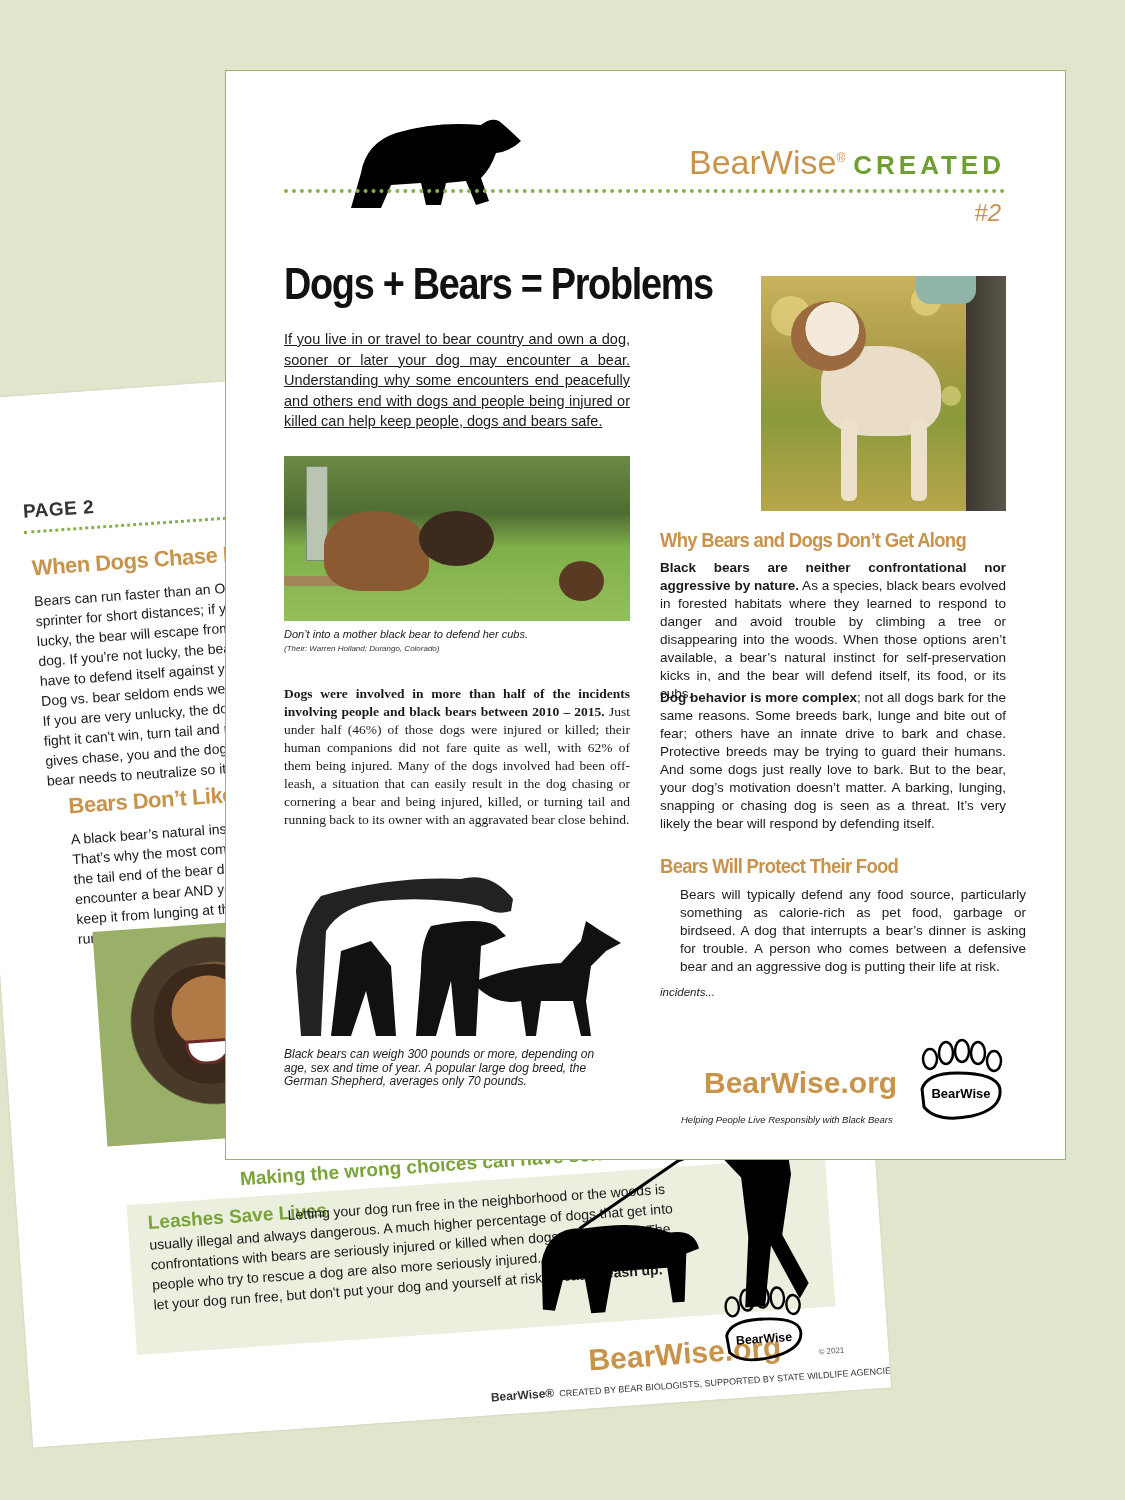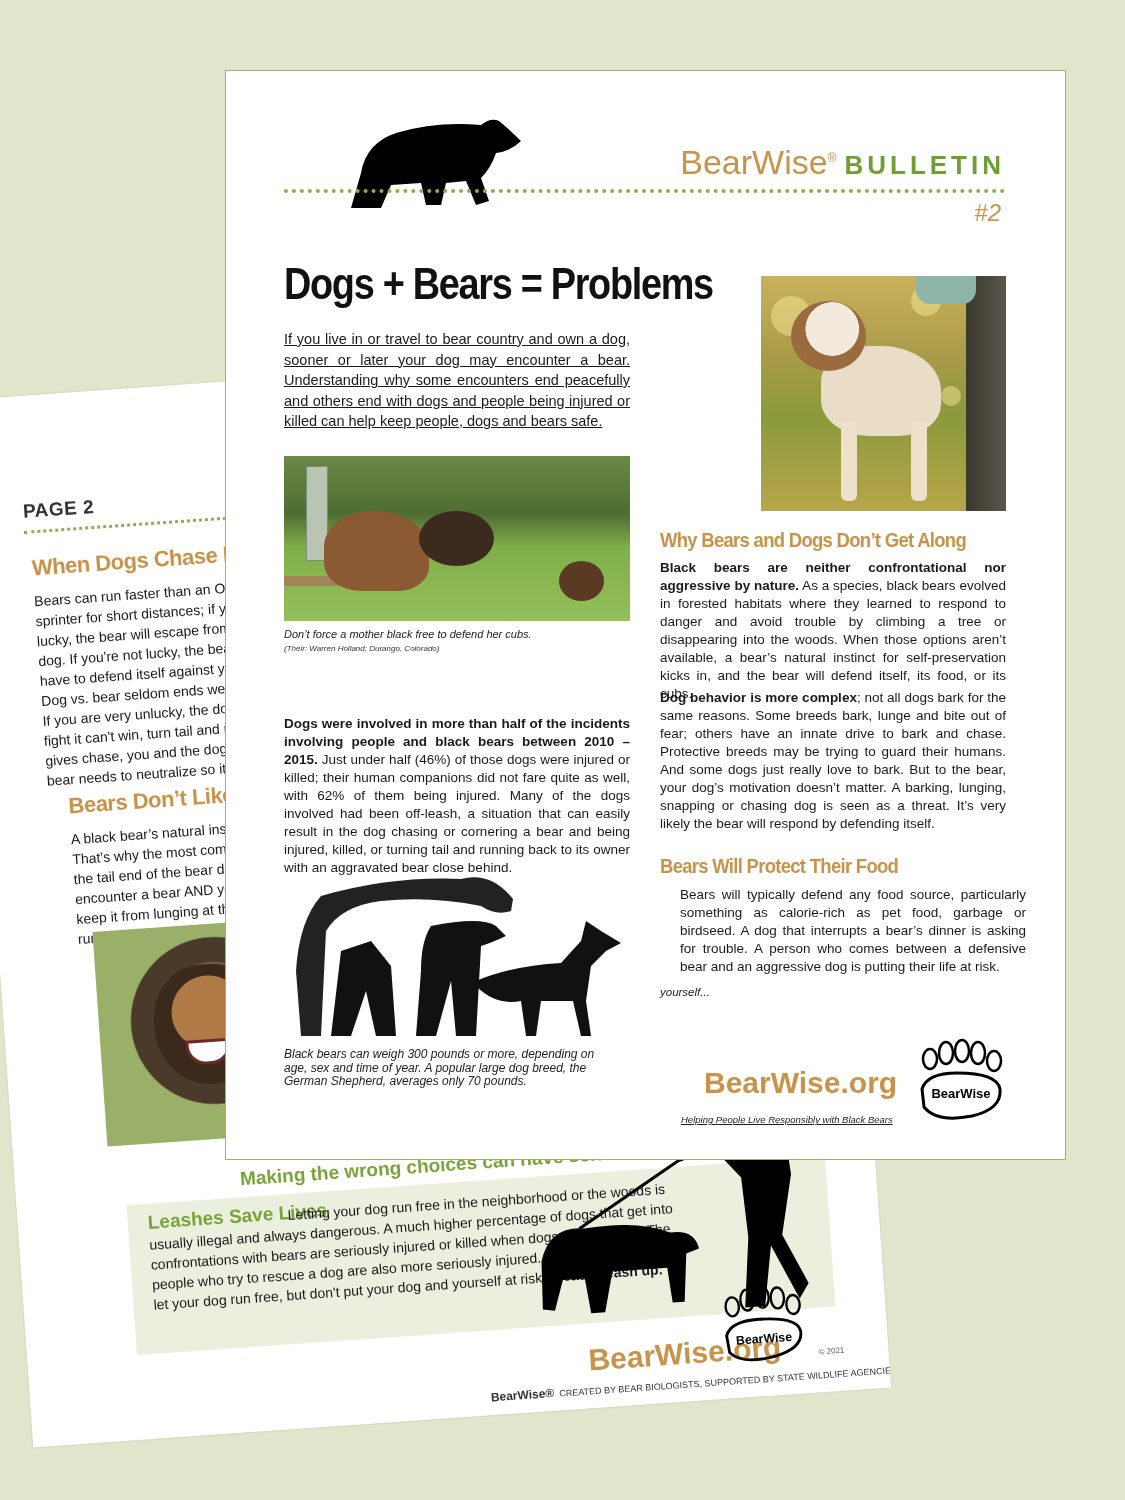--- a/index.html
+++ b/index.html
@@ -60,31 +60,31 @@
     background: linear-gradient(180deg, #6b8a44 0%, #4e6d33 35%, #7fae4a 55%, #94c05a 100%); }
   .fp-photo-bears .post { position:absolute; left:22px; top:10px; width:22px; height:95px; background:#b9c4b3; border:1px solid #7c8a78; }
   .fp-photo-bears .bear1 { position:absolute; left:40px; top:55px; width:105px; height:80px; border-radius:45% 50% 30% 35%; background:#8b5a32; }
   .fp-photo-bears .bear2 { position:absolute; left:135px; top:55px; width:75px; height:55px; border-radius:50%; background:#3c2a1e; }
   .fp-photo-bears .bear3 { position:absolute; left:275px; top:105px; width:45px; height:40px; border-radius:50%; background:#5a3a22; }
   .fp-photo-bears .fence { position:absolute; left:0; top:120px; width:90px; height:10px; background:#a08558; }
 
   .fp-cap1 { position: absolute; left: 58px; top: 557px; font-size: 11px; font-style: italic; color: #222; }
   .fp-cap1b { position: absolute; left: 58px; top: 573px; font-size: 8px; font-style: italic; color: #333; }
 
-  .fp-stats { position: absolute; left: 58px; top: 644px; width: 346px; font-size: 13.5px; line-height: 18px; color: #1a1a1a; text-align: justify; }
+  .fp-stats { position: absolute; left: 58px; top: 614px; width: 346px; font-size: 13.5px; line-height: 18px; color: #1a1a1a; text-align: justify; font-family: Liberation Serif, serif; }
   .fp-stats b { font-weight: bold; }
 
   .fp-silhouette { position: absolute; left: 55px; top: 800px; width: 355px; height: 170px; }
   .fp-cap2 { position: absolute; left: 58px; top: 977px; width: 330px; font-size: 12px; line-height: 13.5px; font-style: italic; color: #222; }
   .fp-h2 { position: absolute; left: 434px; color: #c8934a; font-size: 21px; font-weight: bold; letter-spacing: -0.8px; transform: scaleX(0.88); transform-origin: left center; white-space: nowrap; }
   .fp-para { position: absolute; left: 434px; width: 346px; font-size: 13.5px; line-height: 18px; color: #1a1a1a; text-align: justify; }
   .fp-cont { position: absolute; left: 434px; top: 915px; font-size: 11.5px; font-style: italic; color: #222; }
 
   .fp-url { position: absolute; left: 478px; top: 995px; color: #c8934a; font-size: 30px; font-weight: bold; }
-  .fp-tag { position: absolute; left: 455px; top: 1043px; font-size: 9.5px; font-style: italic; color: #222; text-decoration: underline; }
+  .fp-tag { position: absolute; left: 455px; top: 1043px; font-size: 9.5px; font-style: italic; color: #222; }
   .fp-paw { position: absolute; left: 688px; top: 960px; width: 100px; height: 100px; }
   .bp-paw { position: absolute; left: 690px; top: 930px; width: 95px; height: 95px; }
   .bp-walker { position: absolute; left: 500px; top: 770px; width: 300px; height: 200px; }
 </style>
 </head>
 <body>
 
 <div class="back-page">
   <div class="bp-pagelabel">PAGE 2</div>
   <div class="bp-dots"></div>
@@ -145,21 +145,21 @@
   <div class="bp-copy">© 2021</div>
 </div>
 
 <div class="front-page">
 
   <svg class="fp-bear" viewBox="0 0 185 98">
     <path d="M10 95 L20 60 Q25 30 55 20 Q95 8 140 12 Q150 4 158 8 Q168 16 180 28 Q170 38 155 40 Q150 55 140 65 L148 88 L135 92 L125 68 L105 70 L100 92 L85 92 L80 70 L50 72 L40 95 Z" fill="#000"></path>
   </svg>
 
   <div class="fp-brand">
-    <span class="bw">BearWise</span><span class="reg">®</span><span class="bul">BULLETIN</span>
+    <span class="bw">BearWise</span><span class="reg">®</span><span class="bul">CREATED</span>
   </div>
   <div class="fp-dots"></div>
   <div class="fp-num">#2</div>
 
   <div class="fp-title">Dogs + Bears = Problems</div>
   <div class="fp-intro">If you live in or travel to bear country and own a dog, sooner or later your dog may encounter a bear. Understanding why some encounters end peacefully and others end with dogs and people being injured or killed can help keep people, dogs and bears safe.</div>
 
   <div class="fp-photo-dog">
     <div class="bokeh" style="left:10px;top:20px;width:40px;height:40px;"></div>
     <div class="bokeh" style="left:150px;top:10px;width:30px;height:30px;"></div>
@@ -172,40 +172,40 @@
     <div class="dog-leg" style="left:150px;"></div>
   </div>
 
   <div class="fp-photo-bears">
     <div class="post"></div>
     <div class="fence"></div>
     <div class="bear1"></div>
     <div class="bear2"></div>
     <div class="bear3"></div>
   </div>
-  <div class="fp-cap1">Don’t force a mother black free to defend her cubs.</div>
+  <div class="fp-cap1">Don’t into a mother black bear to defend her cubs.</div>
   <div class="fp-cap1b">(Their: Warren Holland; Durango, Colorado)</div>
 
   <div class="fp-stats"><b>Dogs were involved in more than half of the incidents involving people and black bears between 2010 – 2015.</b><span> Just under half (46%) of those dogs were injured or killed; their human companions did not fare quite as well, with 62% of them being injured. Many of the dogs involved had been off-leash, a situation that can easily result in the dog chasing or cornering a bear and being injured, killed, or turning tail and running back to its owner with an aggravated bear close behind.</span></div>
 
   <svg class="fp-silhouette" viewBox="0 0 355 170">
     <path d="M40 25 Q110 5 180 8 Q210 0 232 28 L230 40 Q215 45 200 35 Q150 25 100 30 Q60 35 45 60 L40 165 L20 165 L15 100 Q18 50 40 25 Z" fill="#222"></path>
     <path d="M150 55 Q200 45 215 55 L225 65 Q210 72 200 75 L195 165 L175 165 L170 110 L155 165 L135 165 L140 100 Q140 70 150 55 Z" fill="#111"></path>
     <path d="M60 80 L90 70 L110 95 L115 165 L95 165 L85 120 L70 165 L50 165 Z" fill="#111"></path>
     <path d="M195 110 Q230 95 280 92 L300 70 L305 50 L320 60 L340 72 L325 80 L310 95 L305 130 L310 165 L300 165 L292 130 L260 130 L255 165 L245 165 L240 130 Q215 135 195 115 Z" fill="#111"></path>
   </svg>
   <div class="fp-cap2">Black bears can weigh 300 pounds or more, depending on age, sex and time of year. A popular large dog breed, the German Shepherd, averages only 70 pounds.</div>
 
   <div class="fp-h2" style="top:457px;">Why Bears and Dogs Don’t Get Along</div>
   <div class="fp-para" style="top:488px;"><b>Black bears are neither confrontational nor aggressive by nature.</b><span> As a species, black bears evolved in forested habitats where they learned to respond to danger and avoid trouble by climbing a tree or disappearing into the woods. When those options aren’t available, a bear’s natural instinct for self-preservation kicks in, and the bear will defend itself, its food, or its cubs.</span></div>
   <div class="fp-para" style="top:618px;"><b>Dog behavior is more complex</b><span>; not all dogs bark for the same reasons. Some breeds bark, lunge and bite out of fear; others have an innate drive to bark and chase. Protective breeds may be trying to guard their humans. And some dogs just really love to bark. But to the bear, your dog’s motivation doesn’t matter. A barking, lunging, snapping or chasing dog is seen as a threat. It’s very likely the bear will respond by defending itself.</span></div>
 
   <div class="fp-h2" style="top:783px;">Bears Will Protect Their Food</div>
   <div class="fp-para" style="top:815px;margin-left:20px;"><span>Bears will typically defend any food source, particularly something as calorie-rich as pet food, garbage or birdseed. A dog that interrupts a bear’s dinner is asking for trouble. A person who comes between a defensive bear and an aggressive dog is putting their life at risk.</span></div>
-  <div class="fp-cont">yourself...</div>
+  <div class="fp-cont">incidents...</div>
 
   <div class="fp-url">BearWise.org</div>
   <div class="fp-tag">Helping People Live Responsibly with Black Bears</div>
   <svg class="fp-paw" viewBox="0 0 100 100">
     <ellipse cx="16" cy="28" rx="7" ry="10" fill="none" stroke="#000" stroke-width="2.5"></ellipse>
     <ellipse cx="32" cy="22" rx="7" ry="11" fill="none" stroke="#000" stroke-width="2.5"></ellipse>
     <ellipse cx="48" cy="20" rx="7" ry="11" fill="none" stroke="#000" stroke-width="2.5"></ellipse>
     <ellipse cx="64" cy="22" rx="7" ry="11" fill="none" stroke="#000" stroke-width="2.5"></ellipse>
     <ellipse cx="80" cy="30" rx="7" ry="10" fill="none" stroke="#000" stroke-width="2.5"></ellipse>
     <path d="M8 58 Q13 42 43 42 Q83 42 86 58 Q88 78 58 85 Q23 92 10 76 Z" fill="none" stroke="#000" stroke-width="3"></path>

